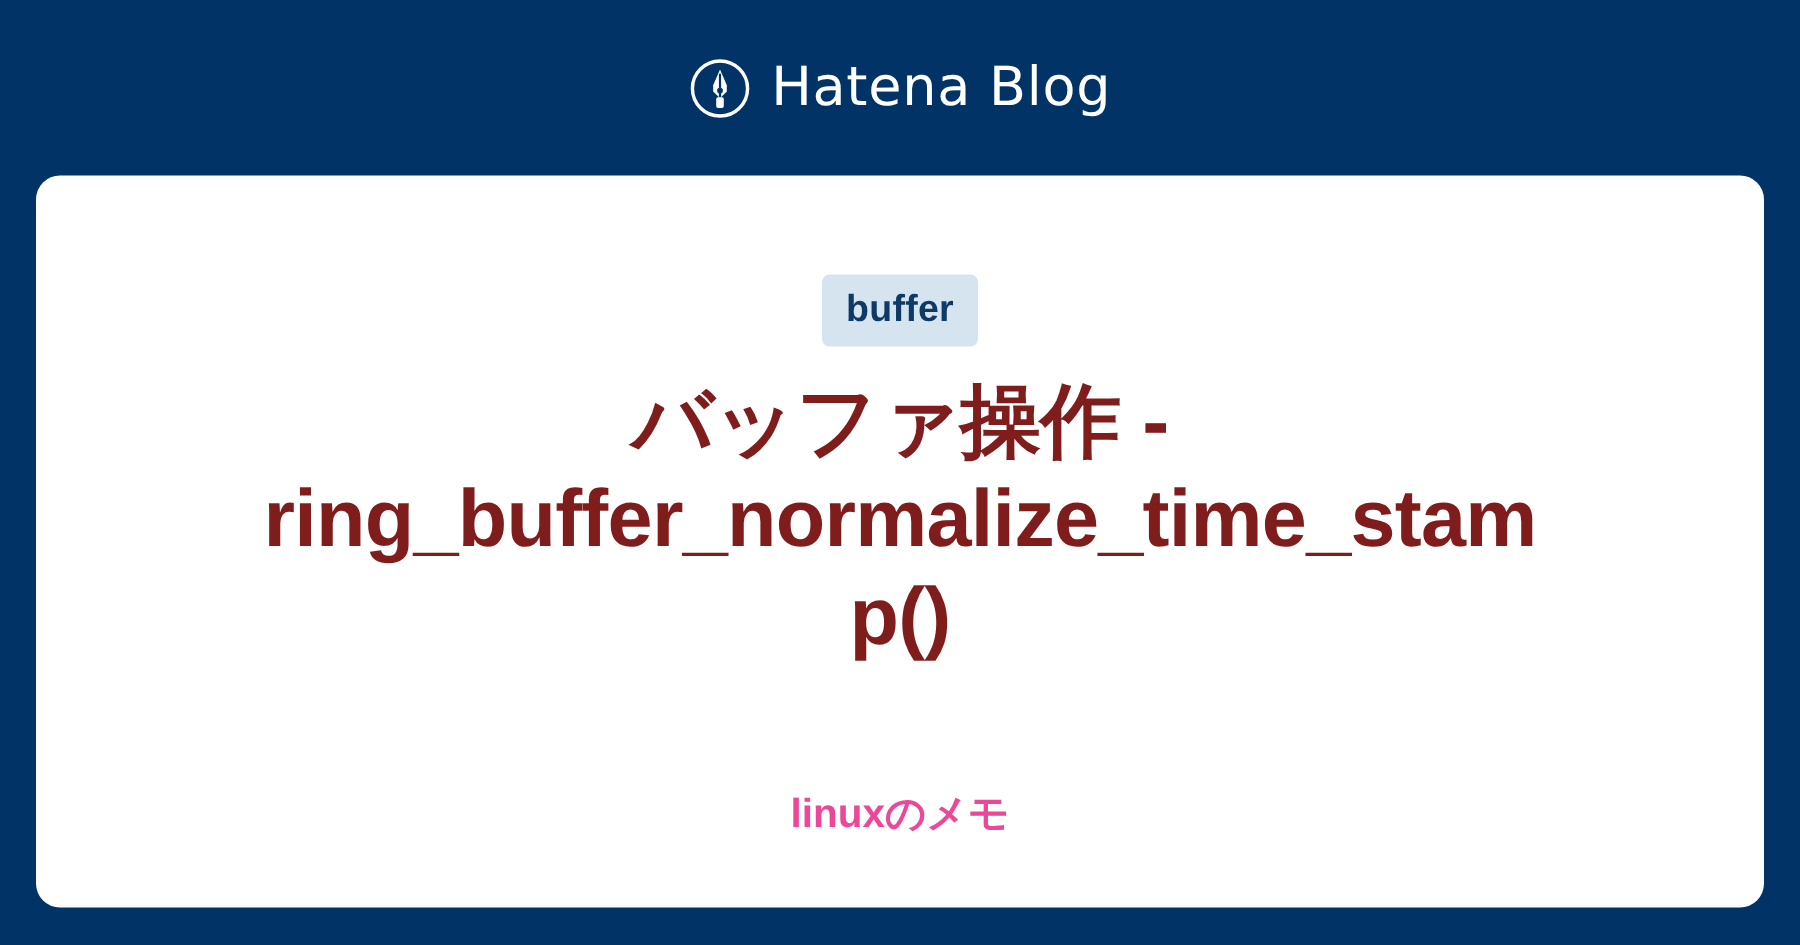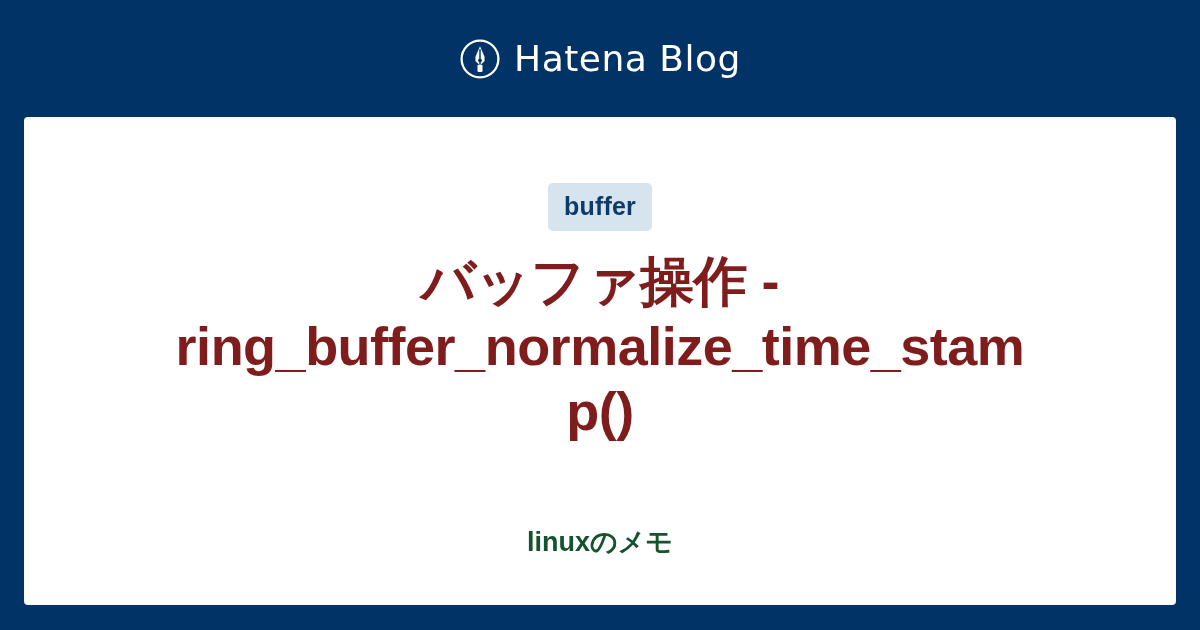--- a/index.html
+++ b/index.html
@@ -54,21 +54,21 @@
   }
 
   
   .card {
     position: absolute;
     left: 24px;
     top: 117px;
     width: 1152px;
     height: 488px;
     background: #ffffff;
-    border-radius: 4px;
+    border-radius: 16px;
     box-sizing: border-box;
     display: flex;
     flex-direction: column;
     align-items: center;
     justify-content: flex-start;
     padding: 0 76px;
     overflow: hidden;
   }
 
   .tag-row {
@@ -99,21 +99,21 @@
     line-height: 1.20;
     text-align: center;
     letter-spacing: -0.5px;
     max-width: 880px;
     word-break: break-word;
     overflow-wrap: break-word;
   }
 
   .blog-subtitle {
     margin-top: 46px;
-    color: #14532d;
+    color: #ec4899;
     font-size: 27px;
     font-weight: 700;
     line-height: 1.2;
     text-align: center;
     letter-spacing: 0px;
   }
 </style>
 </head>
 <body>
 

